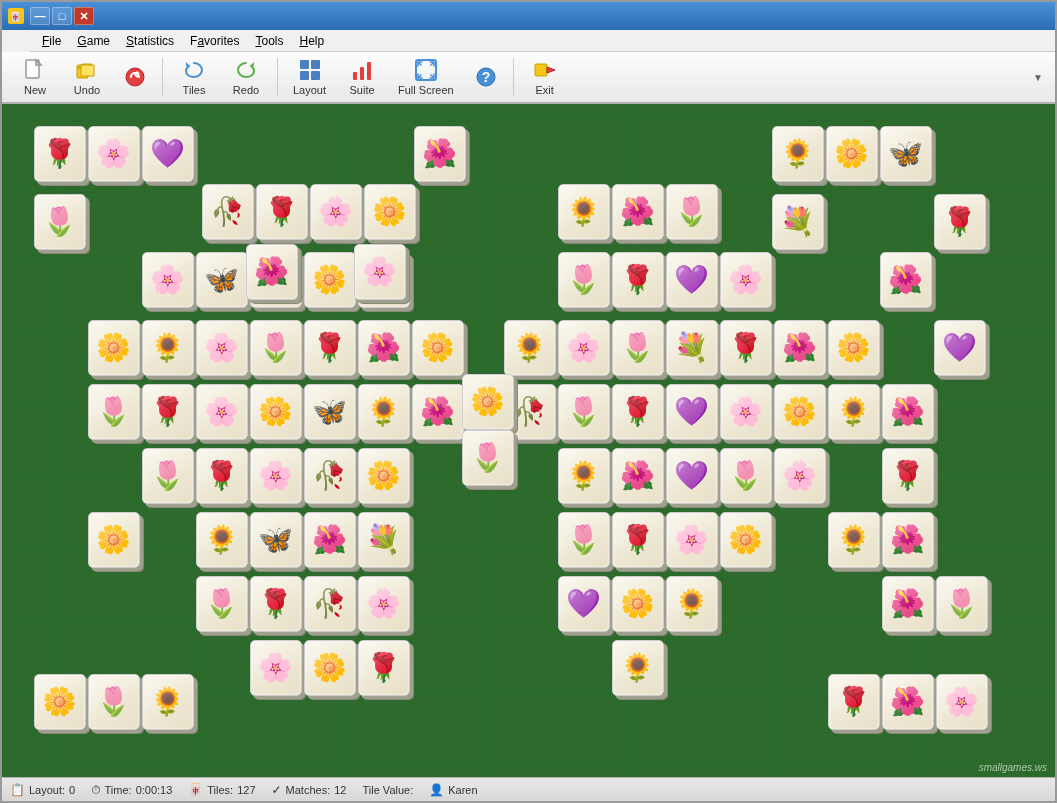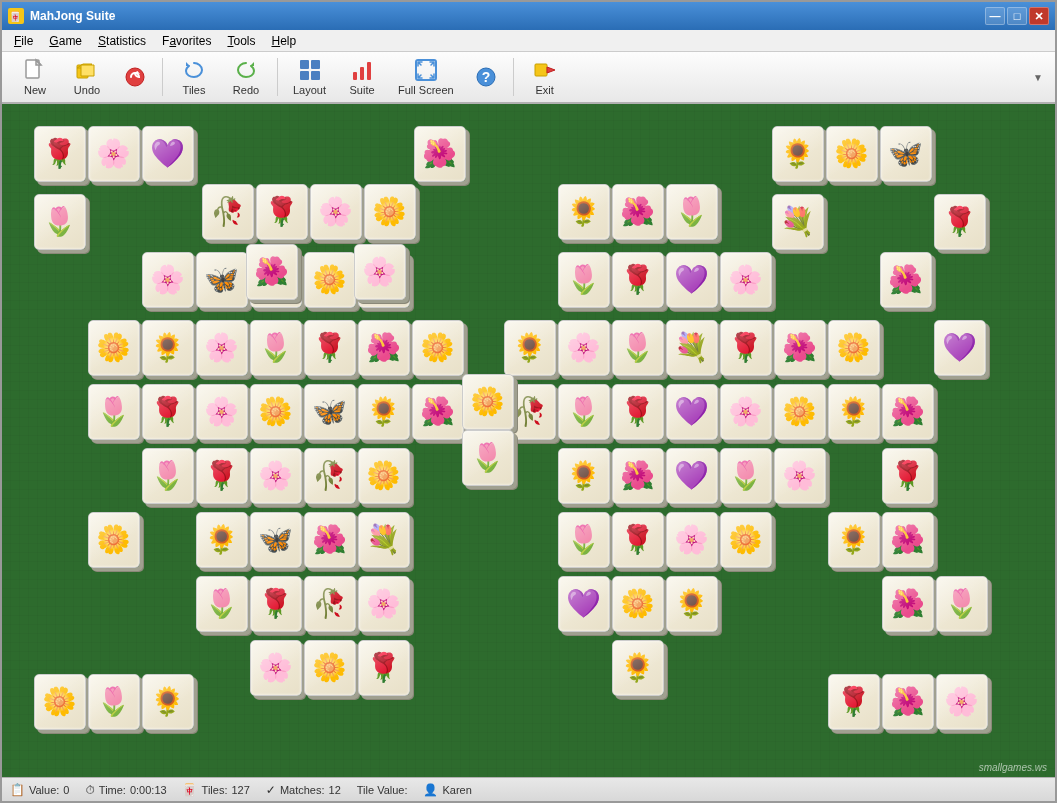--- a/index.html
+++ b/index.html
@@ -61,20 +61,21 @@
     }
     .win-btn.close { background: #c0392b; }
     #menu-bar {
       background: #f0f0f0;
       height: 22px;
       display: flex;
       align-items: center;
       padding: 0 4px;
       border-bottom: 1px solid #ccc;
       flex-shrink: 0;
+      margin-left: 28px;
     }
     .menu-item {
       padding: 2px 8px;
       cursor: pointer;
       font-size: 12px;
       color: #000;
     }
     .menu-underline { text-decoration: underline; }
     #toolbar {
       background: linear-gradient(to bottom, #fdfdfd, #e8e8e8);
@@ -198,21 +199,20 @@
     
     .icon-svg { width: 24px; height: 24px; }
   </style>
 </head>
 <body>
 
 <div id="window">
 
   <div id="title-bar">
     <div id="title-icon">🀄</div>
-    <span id="title-text">MahJong Suite</span>
     <div id="window-controls">
       <div class="win-btn">—</div>
       <div class="win-btn">□</div>
       <div class="win-btn close">✕</div>
     </div>
   </div>
 
   <div id="menu-bar">
     <div class="menu-item"><span class="menu-underline">F</span>ile</div>
     <div class="menu-item"><span class="menu-underline">G</span>ame</div>
@@ -663,21 +663,21 @@
     <div class="tile" style="left:460px;top:326px;z-index:3;">
         <div class="tile-inner">🌷</div>
       </div>
 
     <div id="branding">smallgames.ws</div>
   </div>
 
   <div id="status-bar">
     <div class="status-item">
       <span class="status-icon">📋</span>
-      <span>Value:</span>
+      <span>Layout:</span>
       <span>0</span>
     </div>
     <div class="status-item">
       <span class="status-icon">⏱</span>
       <span>Time:</span>
       <span>0:00:13</span>
     </div>
     <div class="status-item">
       <span class="status-icon">🀄</span>
       <span>Tiles:</span>

